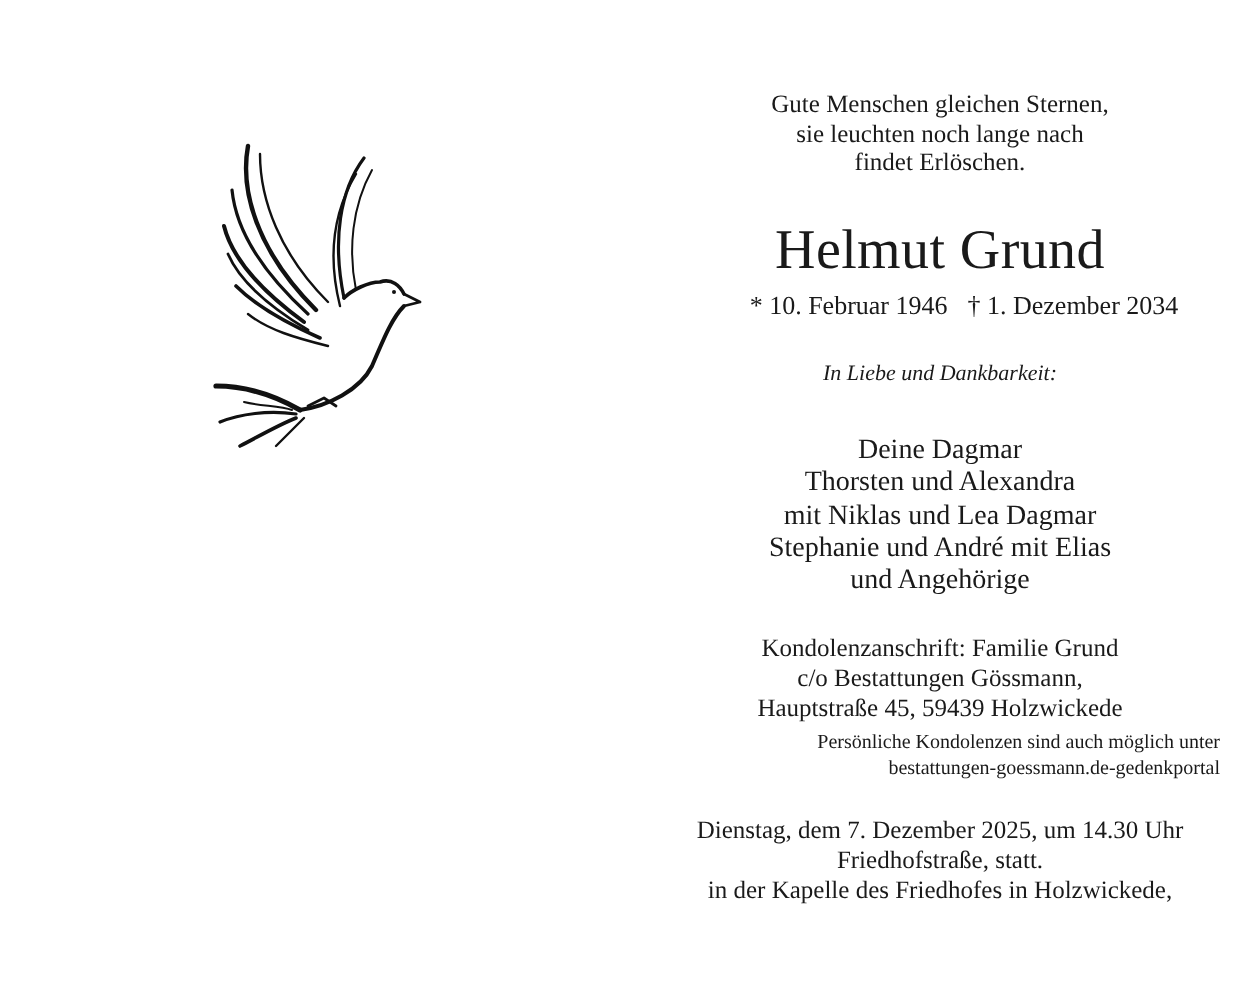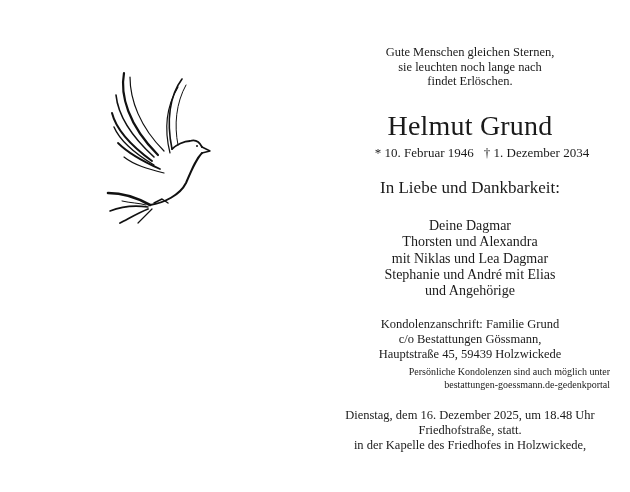--- a/index.html
+++ b/index.html
@@ -7,21 +7,21 @@
     width: 630px; height: 492px; background: #ffffff; position: relative; overflow: hidden;
     font-family: "Liberation Serif", "DejaVu Serif", serif; color: #1a1a1a;
   }
   .dove { position: absolute; left: 100px; top: 65px; width: 120px; height: 160px; }
   .col { position: absolute; left: 330px; width: 280px; text-align: center; }
   .line { display: block; white-space: nowrap; }
   .quote { top: 45px; font-size: 12.5px; line-height: 14.5px; }
   .name { top: 110px; font-size: 28px; line-height: 32px; letter-spacing: 0.2px; }
   .dates { top: 145px; font-size: 13px; line-height: 16px; padding-left: 12px; }
   .dates .gap { display: inline-block; width: 10px; }
-  .intro { top: 180px; font-size: 17px; line-height: 15px; }
+  .intro { top: 180px; font-size: 11px; line-height: 15px; font-style: italic; }
   .family { top: 218px; font-size: 14px; line-height: 16.3px; }
   .address { top: 317px; font-size: 12.5px; line-height: 15px; }
   .online { top: 365px; font-size: 10px; line-height: 13px; text-align: right; }
   .service { top: 408px; font-size: 12.5px; line-height: 15px; }
 </style>
 </head>
 <body>
 
 <div class="dove">
   <svg width="120" height="160" viewBox="0 0 120 160" fill="none" stroke="#111" stroke-linecap="round" stroke-linejoin="round">
@@ -80,16 +80,16 @@
   <span class="line">c/o Bestattungen Gössmann,</span>
   <span class="line">Hauptstraße 45, 59439 Holzwickede</span>
 </div>
 
 <div class="col online">
   <span class="line">Persönliche Kondolenzen sind auch möglich unter</span>
   <span class="line">bestattungen-goessmann.de-gedenkportal</span>
 </div>
 
 <div class="col service">
-  <span class="line">Dienstag, dem 16. Dezember 2025, um 18.48 Uhr</span>
+  <span class="line">Dienstag, dem 7. Dezember 2025, um 14.30 Uhr</span>
   <span class="line">Friedhofstraße, statt.</span>
   <span class="line">in der Kapelle des Friedhofes in Holzwickede,</span>
 </div>
 
 </body></html>

